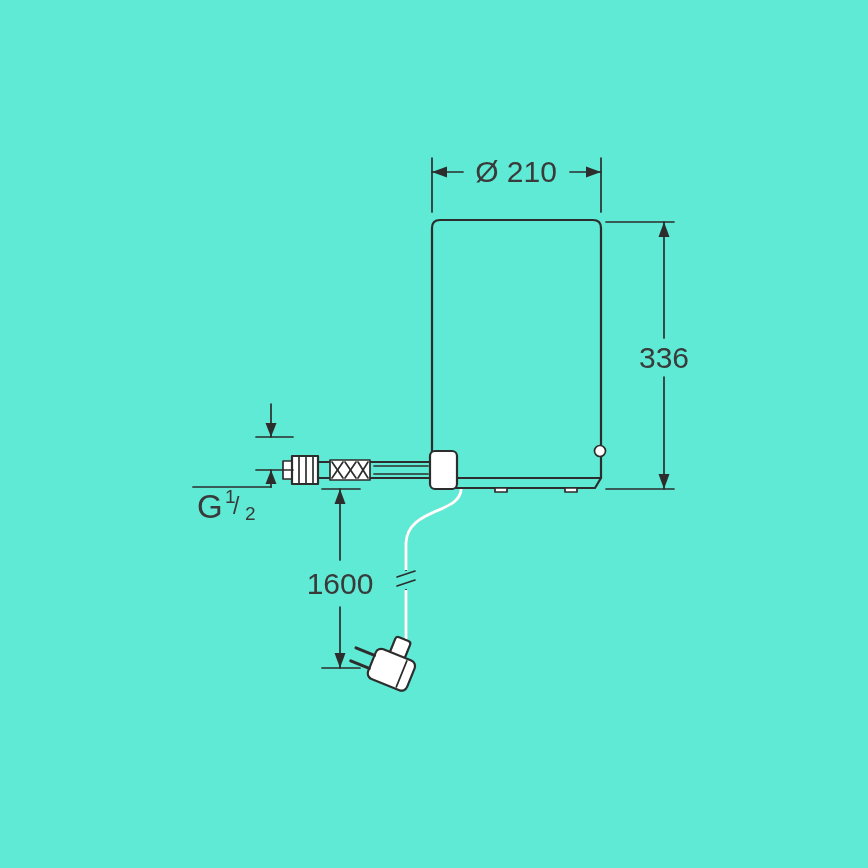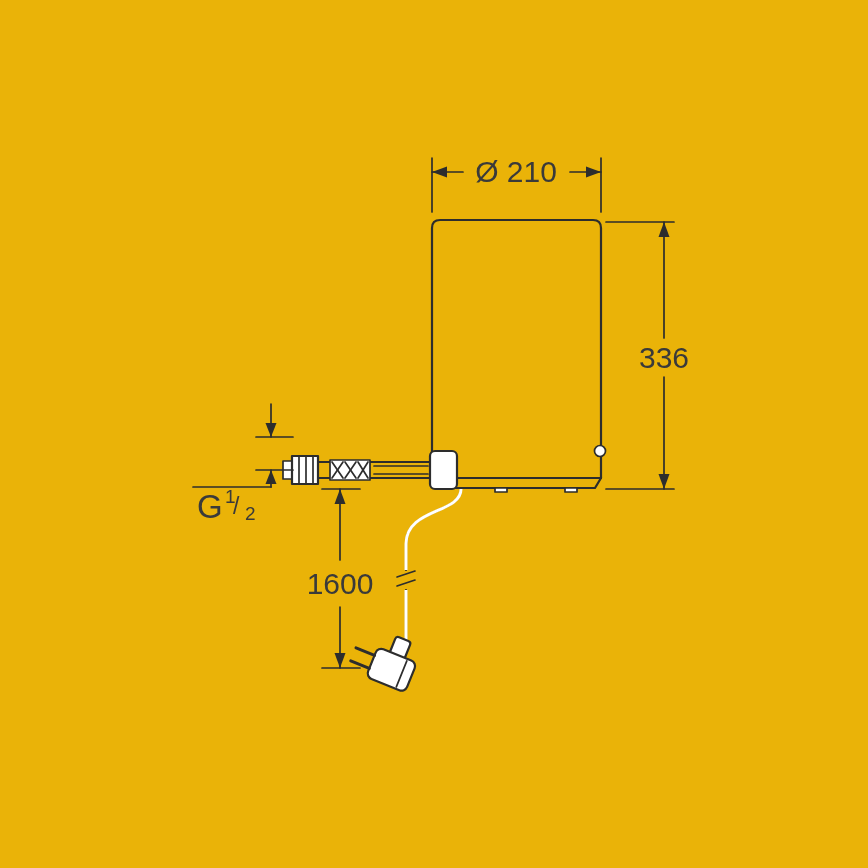--- a/index.html
+++ b/index.html
@@ -4,21 +4,21 @@
 <style>
   html, body {
     margin: 0;
     padding: 0;
     background: #ffffff;
   }
   .page {
     position: relative;
     width: 868px;
     height: 868px;
-    background: #eab308;
+    background: #5eead4;
     overflow: hidden;
   }
   svg { display: block; }
   .ln {
     stroke: #2d2d2d;
     stroke-width: 2.2;
     fill: none;
     stroke-linecap: round;
     stroke-linejoin: round;
   }

